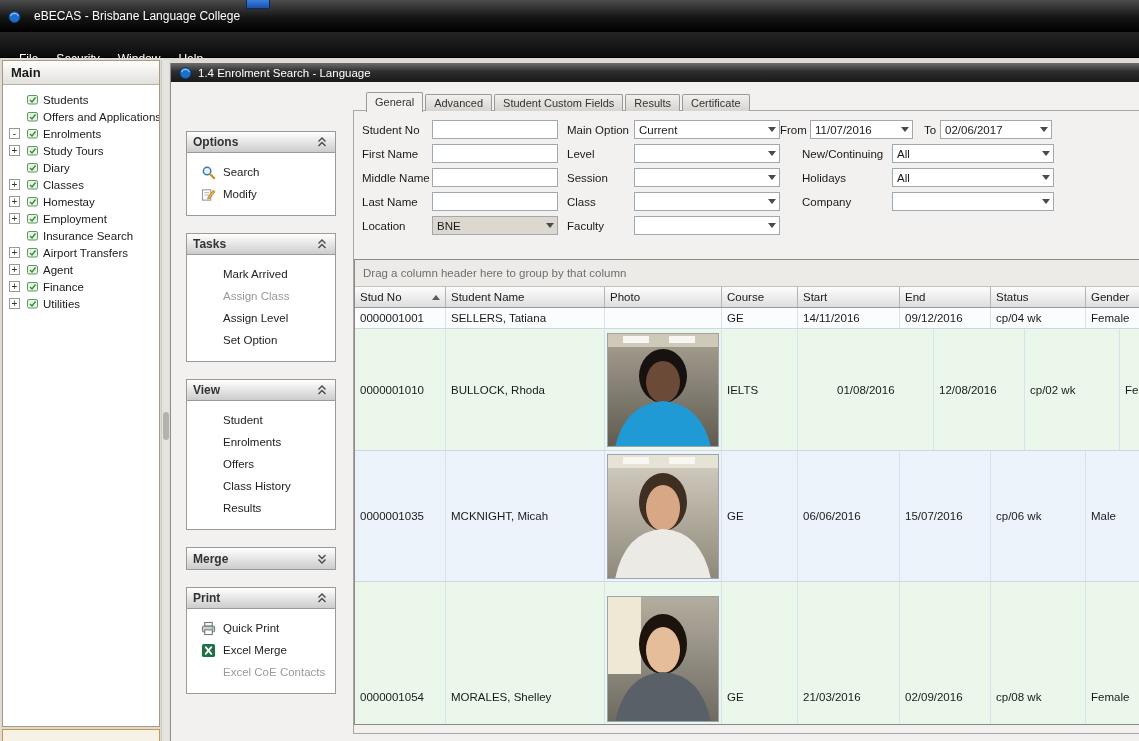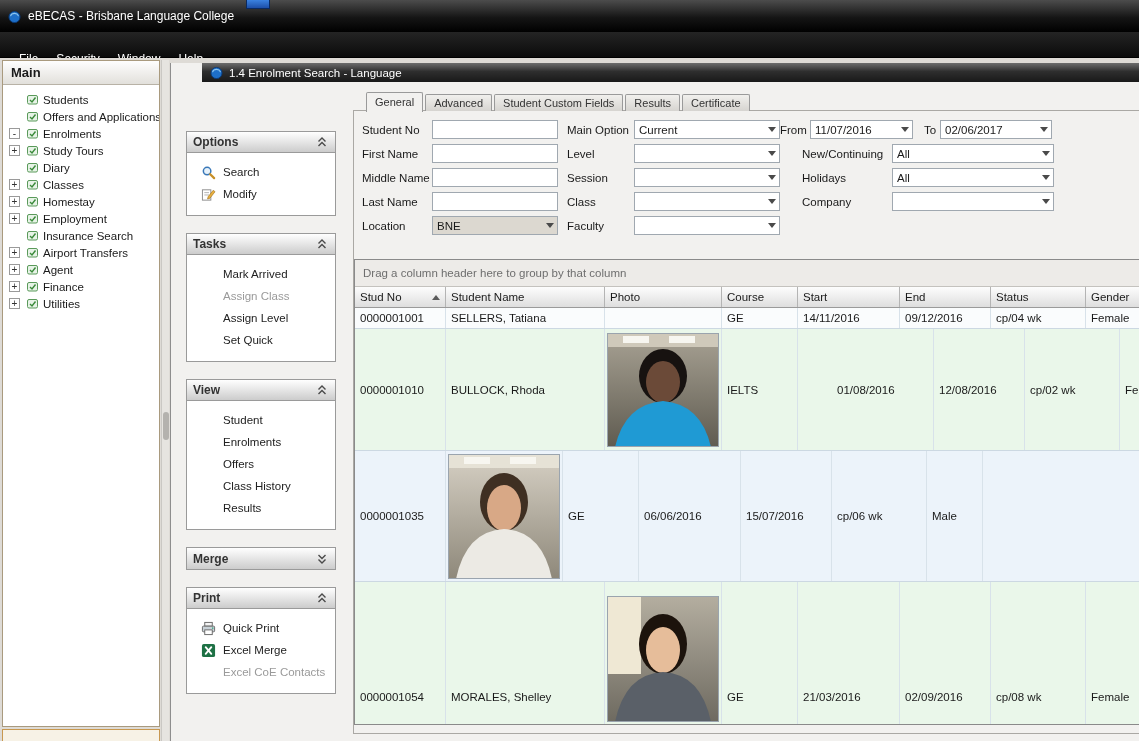--- a/index.html
+++ b/index.html
@@ -3,21 +3,21 @@
 <meta charset="utf-8">
 <style>
   * { margin:0; padding:0; box-sizing:border-box; }
   html,body { background:#9a9a9a; }
   body { font-family:"Liberation Sans", sans-serif; }
   .app { position:relative; width:1139px; height:741px; background:#e9e7e3; overflow:hidden; font-size:12px; color:#1a1a1a; }
 
   
   .titlebar { position:absolute; left:0; top:0; width:100%; height:32px;
     background:linear-gradient(#4c4c4c,#151515 55%,#000); color:#fff;
-    display:flex; align-items:center; gap:7px; padding-left:8px; }
+    display:flex; align-items:center; gap:13px; padding-left:8px; }
   .bg-fragment { position:absolute; left:246px; top:0; width:24px; height:9px; z-index:6;
     background:linear-gradient(#3b82e0,#1d4fa8); border:1px solid #0a2a60; border-top:none; }
   .menubar { position:absolute; left:0; top:32px; width:100%; height:26px;
     background:linear-gradient(#242424,#0b0b0b); border-bottom:1px solid #000;
     color:#fff; display:flex; align-items:center; padding-left:10px; }
   .menu-item { padding:3px 9px; cursor:default; font-size:12px;margin-top:28px; }
   .menu-item u { text-underline-offset:2px; }
 
   .workspace { position:absolute; left:0; top:58px; right:0; bottom:0; background:#dedbd6; }
 
@@ -36,21 +36,21 @@
   .tree-icon { width:13px; height:13px; flex:none; display:inline-flex; }
   .sidebar-bottom { position:absolute; left:2px; bottom:0; width:158px; height:12px;
     background:#f7f2e6; border:1px solid #c89850; border-bottom:none; }
   .main-scrollbar { position:absolute; left:161px; top:2px; width:8px; bottom:0;
     background:#e6e4e0; border-left:1px solid #cac8c4; }
   .main-scrollbar .thumb { position:absolute; left:1px; top:352px; width:6px; height:28px;
     background:#b4b2ae; border-radius:3px; }
 
   
   .child { position:absolute; left:170px; top:5px; right:0; bottom:0;
-    background:#f2f1ef; border-left:1px solid #8e8e8e;padding-left:31px; }
+    background:#f2f1ef; border-left:1px solid #8e8e8e; }
   .child-titlebar { height:19px; background:linear-gradient(#6d6d6d,#2e2e2e 45%,#191919);
     color:#fff; font-size:11.5px; display:flex; align-items:center; gap:6px; padding-left:8px; }
   .child-body { position:absolute; left:0; top:19px; right:0; bottom:0; background:#f2f1ef; }
 
   
   .task-panel { position:absolute; left:15px; top:25px; width:150px;margin-top:24px; }
   .section { margin-bottom:17px; border:1px solid #9a9a9a; background:#fff; }
   .section-header { height:21px; background:linear-gradient(#ffffff,#cccccc);
     border-bottom:1px solid #9a9a9a; display:flex; align-items:center; justify-content:space-between;
     padding:0 6px; font-weight:bold; color:#333; font-size:12px; }
@@ -346,21 +346,21 @@
                 <div class="task-item noicon">
                   <span>Mark Arrived</span>
                 </div>
                 <div class="task-item disabled noicon">
                   <span>Assign Class</span>
                 </div>
                 <div class="task-item noicon">
                   <span>Assign Level</span>
                 </div>
                 <div class="task-item noicon">
-                  <span>Set Quick</span>
+                  <span>Set Option</span>
                 </div>
               </div>
             </div>
             <div class="section">
               <div class="section-header">
                 <span>View</span>
                 <span class="chevron">
                   <svg width="12" height="12" viewBox="0 0 12 12">
                     <path d="M2.5 5.5 L6 2 L9.5 5.5 M2.5 10 L6 6.5 L9.5 10" fill="none" stroke="#4a4a4a" stroke-width="1.4"></path>
                   </svg>
@@ -571,20 +571,21 @@
                     </span>
                   </div>
                   <div class="gcell" style="width: 76px;">IELTS</div>
                   <div class="gcell" style="width: 102px; margin-left: 34px;">01/08/2016</div>
                   <div class="gcell" style="width: 91px;">12/08/2016</div>
                   <div class="gcell" style="width: 95px;">cp/02 wk</div>
                   <div class="gcell" style="width: 56px;">Female</div>
                 </div>
                 <div class="grid-row" style="height: 131px; background: rgb(236, 243, 250);">
                   <div class="gcell" style="width: 91px;">0000001035</div>
+                  <div class="gcell" style="width: 159px;">MCKNIGHT, Micah</div>
                   <div class="gcell photo-cell" style="width: 117px;">
                     <span>
                       <svg width="112" height="125" viewBox="0 0 112 125" style="display:block">
                         <defs>
                           <linearGradient id="pbg2" x1="0" y1="0" x2="0" y2="1">
                             <stop offset="0" stop-color="#d6d0c4"></stop>
                             <stop offset="1" stop-color="#8e887a"></stop>
                           </linearGradient>
                         </defs>
                         <rect width="112" height="125" fill="url(#pbg2)"></rect>

